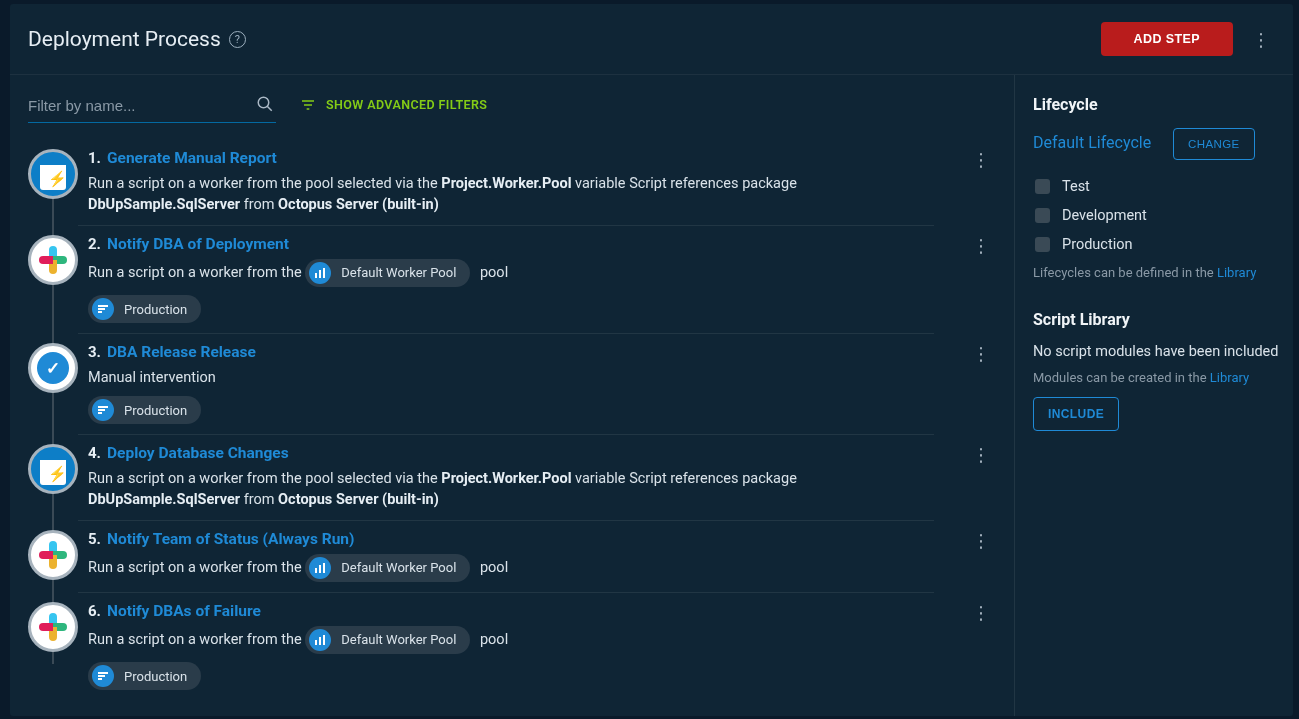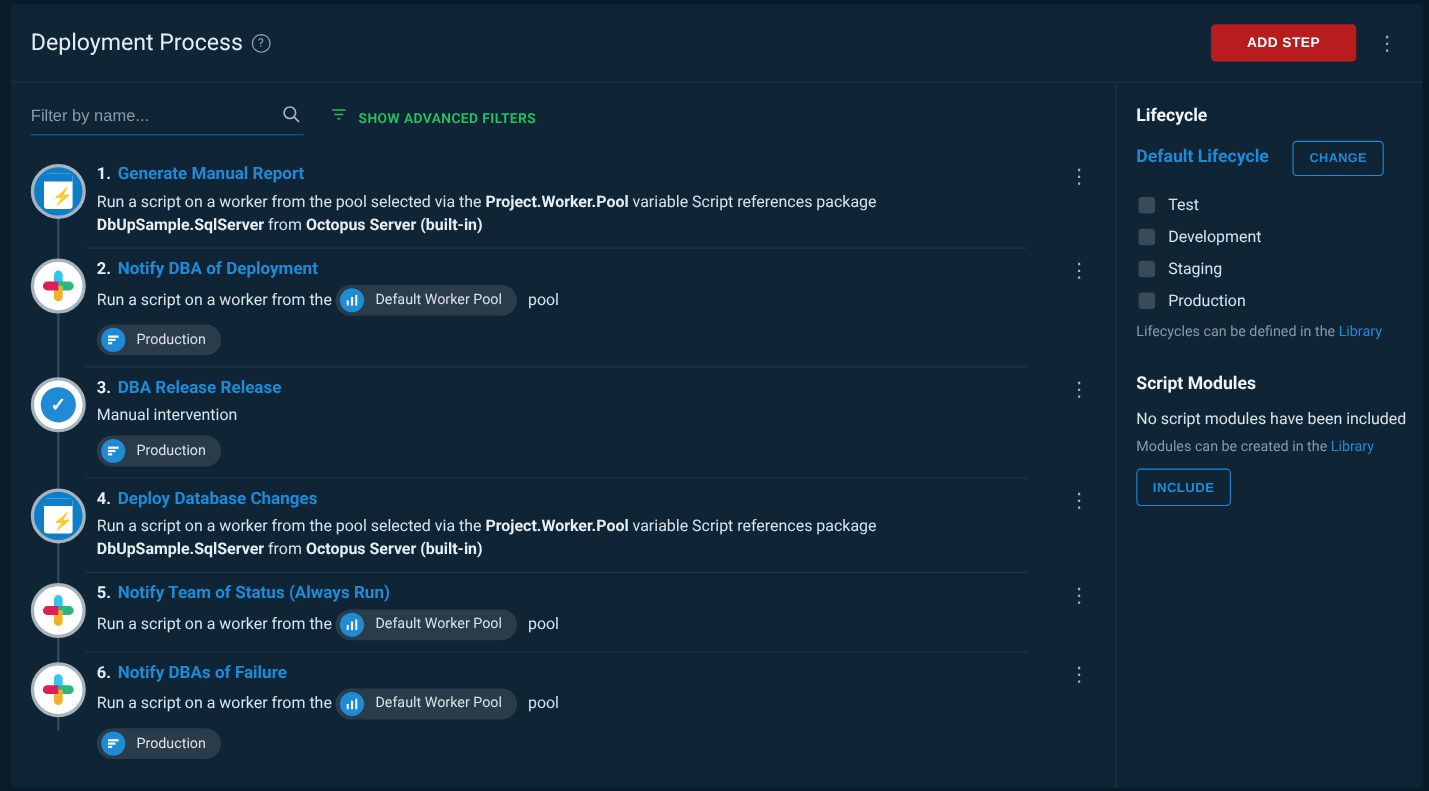--- a/index.html
+++ b/index.html
@@ -120,23 +120,23 @@
   .filter-input::placeholder { color: #8a99a6; }
   .search-icon {
     position: absolute;
     right: 2px; top: 6px;
     color: #aab8c5;
     font-size: 16px;
     cursor: pointer;
   }
   .adv-filter {
     display: flex;
-    align-items: flex-end;
+    align-items: flex-start;
     margin-left: 24px;
-    color: #22c55e;
+    color: #84cc16;
     font-size: 12.5px;
     font-weight: 600;
     letter-spacing: 0.4px;
     cursor: pointer;
   }
   .adv-filter .filter-ico {
     margin-right: 10px;
     font-size: 14px;
   }
 
@@ -279,28 +279,28 @@
 
   
   .side-h {
     font-size:16px;
     font-weight:700;
     color:#f0f4f7;
     margin-bottom: 14px;
   }
   .lifecycle-name {
     font-size:16px;
-    font-weight:700;
+    font-weight:400;
     color:#1f8ad6;
     display:inline-block;
     margin-right: 18px;
   }
   .change-btn {
     font-size:11.5px;
-    font-weight:700;
+    font-weight:400;
     letter-spacing:0.4px;
   }
   .env-list { margin-top: 18px; }
   .env-row {
     display:flex;
     align-items:center;
     margin-bottom: 12px;
     color:#d9e2e9;
     font-size:14.5px;
   }
@@ -532,33 +532,29 @@
             <div class="env-row">
               <span class="env-swatch"></span>
               <span>Test</span>
             </div>
             <div class="env-row">
               <span class="env-swatch"></span>
               <span>Development</span>
             </div>
             <div class="env-row">
               <span class="env-swatch"></span>
-              <span>Staging</span>
-            </div>
-            <div class="env-row">
-              <span class="env-swatch"></span>
               <span>Production</span>
             </div>
           </div>
         <div class="side-note">
           <span>Lifecycles can be defined in the </span><a>Library</a>
         </div>
 
         <div class="side-section2">
-          <div class="side-h">Script Modules</div>
+          <div class="side-h">Script Library</div>
           <div style="font-size:14.5px;color:#d9e2e9;">No script modules have been included</div>
           <div class="side-note">
             <span>Modules can be created in the </span><a>Library</a>
           </div>
           <button class="btn-outline include-btn">INCLUDE</button>
         </div>
       </div>
     </div>
 
   </div>

